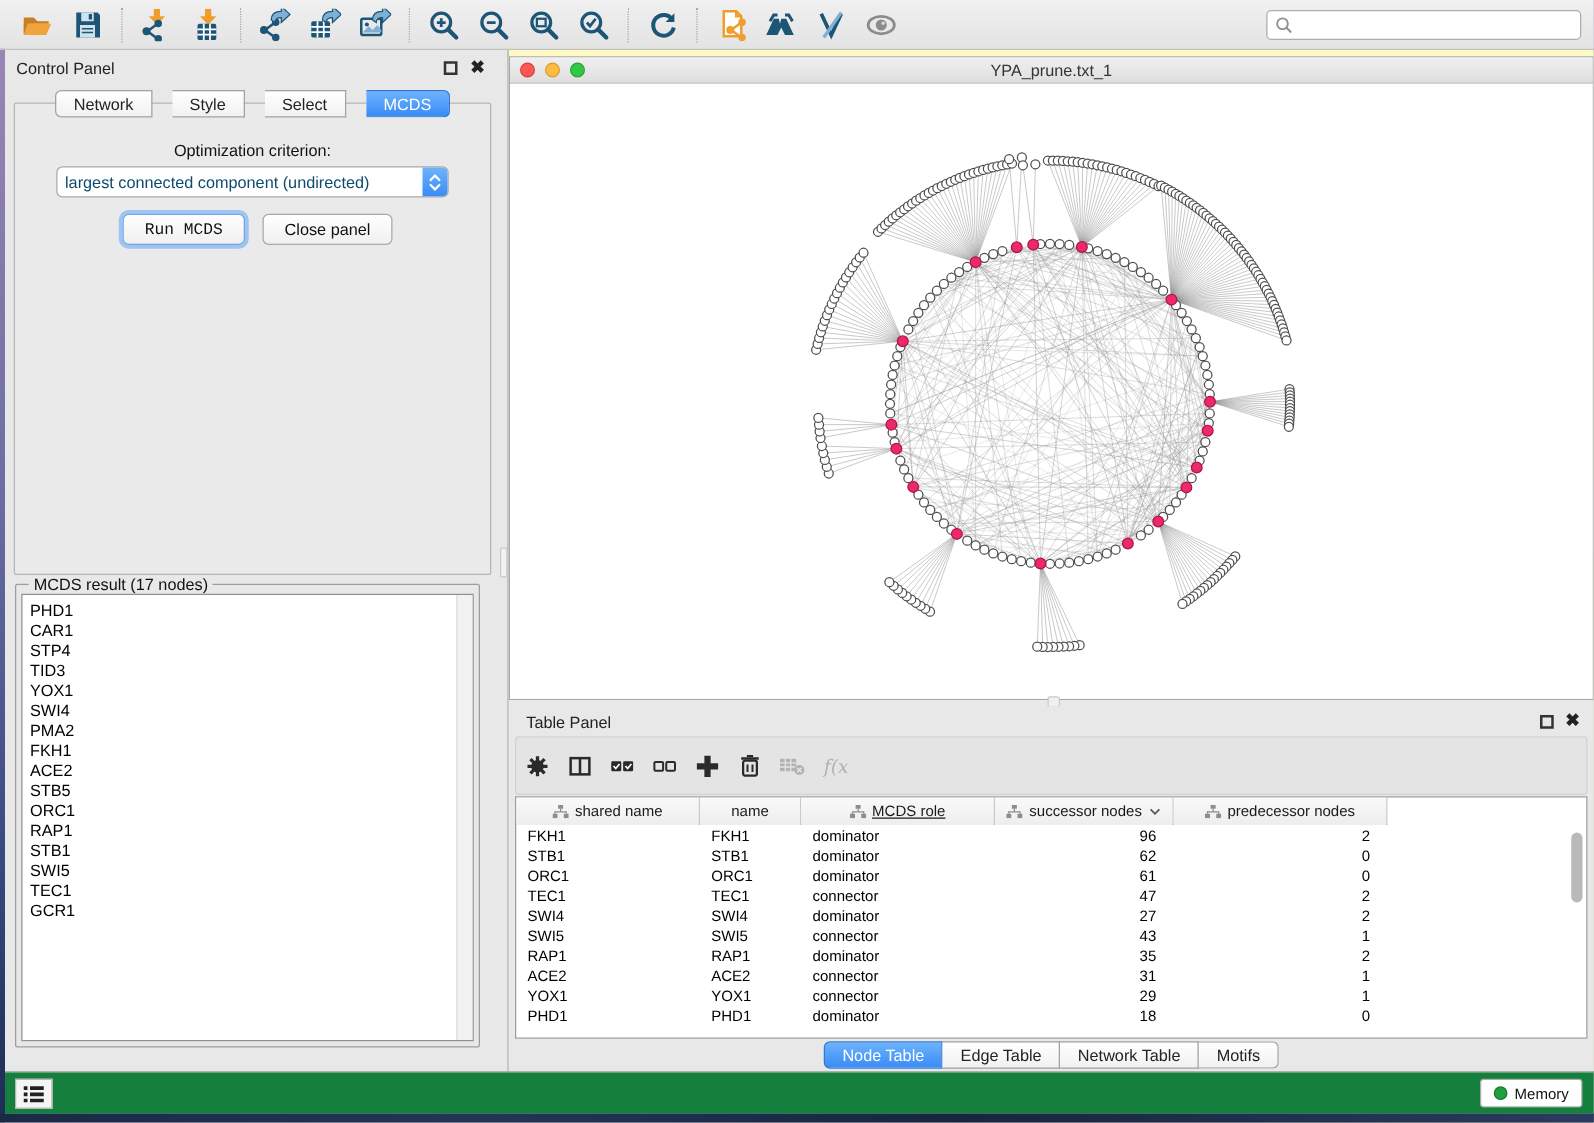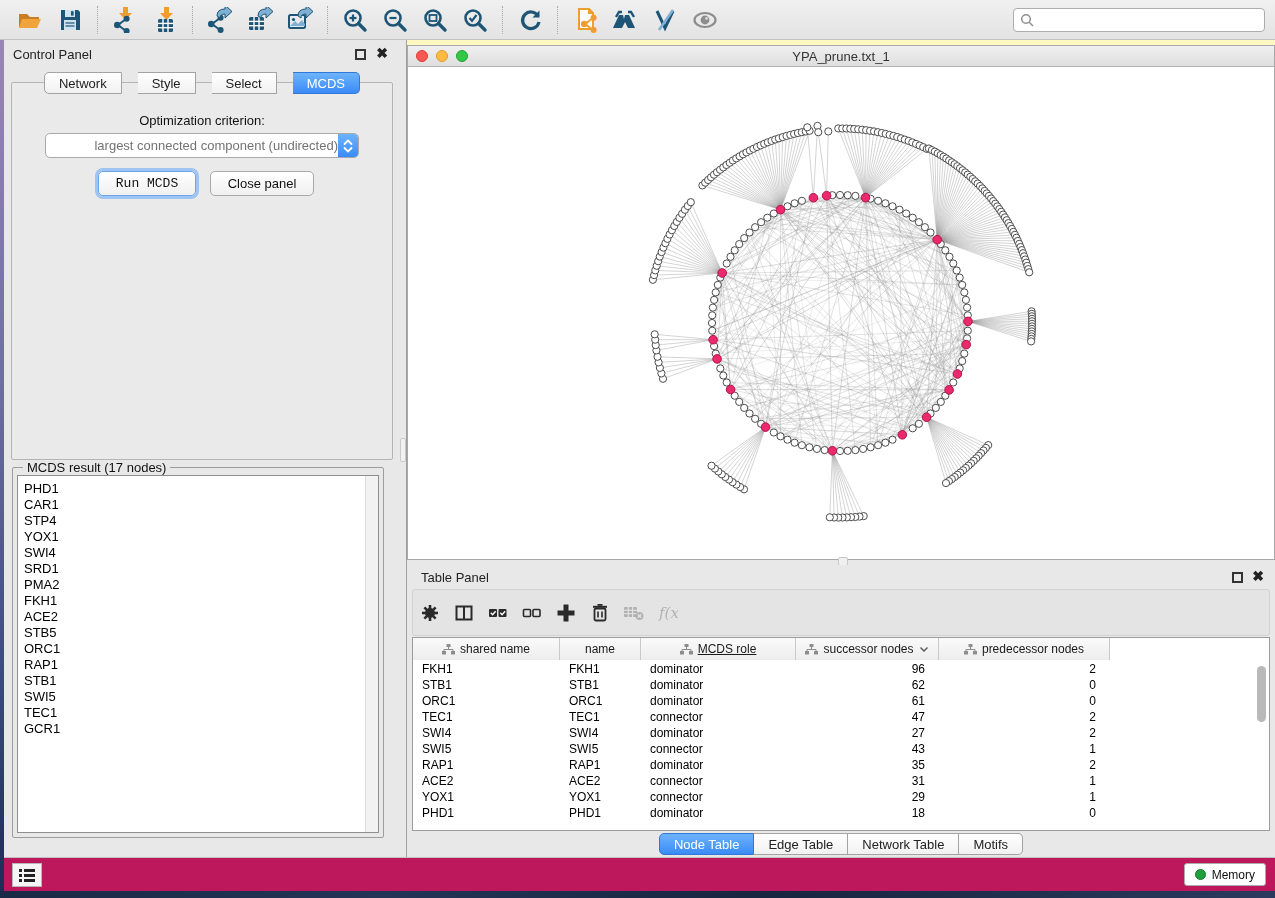--- a/index.html
+++ b/index.html
@@ -32,21 +32,21 @@
   .seg-tab { height:22px; padding:0 14px; font-size:13px; color:#222; background:linear-gradient(#ffffff,#f1f1f1);
     border:1px solid #a3a3a3; border-left:none; display:flex; align-items:center; }
   .seg-tab:first-child { border-left:1px solid #a3a3a3; border-radius:5px 0 0 5px; }
   .seg-tab:last-child { border-radius:0 5px 5px 0; }
   .seg-tab.sel { background:linear-gradient(#6db3fc,#3a8bf7); color:#fff; border-color:#3178d6; }
   #cp-pane { position:absolute; left:7px; top:42px; width:382px; height:378px;
     background:#eaeaea; border:1px solid #b5b5b5; border-radius:2px; }
   #opt-label { position:absolute; top:30px; width:100%; text-align:center; font-size:13px; color:#111; }
   #opt-select { position:absolute; left:33px; top:50px; width:314px; height:25px; background:#fff;
     border:1px solid #a9a9a9; border-radius:5px; display:flex; align-items:center; }
-  #opt-select .val { flex:1; text-align:right; font-size:13px; color:#737373; padding-left:6px; }
+  #opt-select .val { flex:1; text-align:left; font-size:13px; color:#0c4a6e; padding-left:6px; }
   #opt-stepper { width:20px; height:23px; border-radius:0 4px 4px 0; background:linear-gradient(#6db3fc,#3a8bf7);
     display:flex; flex-direction:column; align-items:center; justify-content:center; color:#fff; }
   #opt-stepper svg { display:block; }
   .mac-btn { position:absolute; top:88px; height:25px; background:linear-gradient(#ffffff,#f0f0f0);
     border:1px solid #a9a9a9; border-radius:5px; font-size:13px; color:#111;
     display:flex; align-items:center; justify-content:center; }
   #run-btn { left:86px; width:98px; box-shadow:0 0 0 3px rgba(94,164,246,.55); border-color:#6ba6ec;font-family:Liberation Mono, monospace; }
   #close-btn { left:198px; width:104px; }
 
   #mcds-group { position:absolute; left:8px; top:427px; width:372px; height:371px;
@@ -99,21 +99,21 @@
   .th { height:22px; background:linear-gradient(#fafafa,#ededed); border-right:1px solid #c9c9c9;
     display:flex; align-items:center; justify-content:center; gap:5px; font-size:12px; color:#1a1a1a; }
   .tbl-row { position:absolute; left:0; height:16px; display:flex; }
   .td { font-size:12px; color:#000; line-height:16px; padding:0 14px 0 9px; white-space:nowrap; overflow:hidden; }
   .td.num { text-align:right; }
   #tp-scroll-thumb { position:absolute; right:3px; top:28px; width:9px; height:56px;
     background:#b9b9b9; border-radius:5px; }
   #tp-tabs { position:absolute; left:0; top:268px; width:100%; display:flex; justify-content:center; }
 
   
-  #status-bar { position:absolute; left:0; top:857px; width:1271px; height:34px; background:#be185d;
+  #status-bar { position:absolute; left:0; top:857px; width:1271px; height:34px; background:#15803d;
     border-top:1px solid #c0c0c0; }
   #list-btn { position:absolute; left:8px; top:5px; width:30px; height:24px; background:#f5f5f5;
     border:1px solid #b7b7b7; display:flex; align-items:center; justify-content:center; }
   #memory-btn { position:absolute; right:9px; top:5px; height:23px; padding:0 10px;
     background:#fff; border:1px solid #ababab; border-radius:3px;
     display:flex; align-items:center; gap:6px; font-size:12px; color:#111; }
   #memory-dot { width:11px; height:11px; border-radius:50%; background:#1fa03c; border:1px solid #157a2c; }
 
   #wall-left { position:absolute; left:0; top:40px; width:4px; height:858px; }
   #wall-bottom { position:absolute; left:0; top:891px; width:1275px; height:7px;
@@ -316,23 +316,23 @@
           <div id="run-btn" class="mac-btn">Run MCDS</div>
           <div id="close-btn" class="mac-btn">Close panel</div>
         </div>
         <div id="mcds-group">
           <span id="mcds-legend">MCDS result (17 nodes)</span>
           <div id="mcds-list">
             <div class="items">
                 <div class="mcds-item">PHD1</div>
                 <div class="mcds-item">CAR1</div>
                 <div class="mcds-item">STP4</div>
+                <div class="mcds-item">TID3</div>
                 <div class="mcds-item">YOX1</div>
                 <div class="mcds-item">SWI4</div>
-                <div class="mcds-item">SRD1</div>
                 <div class="mcds-item">PMA2</div>
                 <div class="mcds-item">FKH1</div>
                 <div class="mcds-item">ACE2</div>
                 <div class="mcds-item">STB5</div>
                 <div class="mcds-item">ORC1</div>
                 <div class="mcds-item">RAP1</div>
                 <div class="mcds-item">STB1</div>
                 <div class="mcds-item">SWI5</div>
                 <div class="mcds-item">TEC1</div>
                 <div class="mcds-item">GCR1</div>

